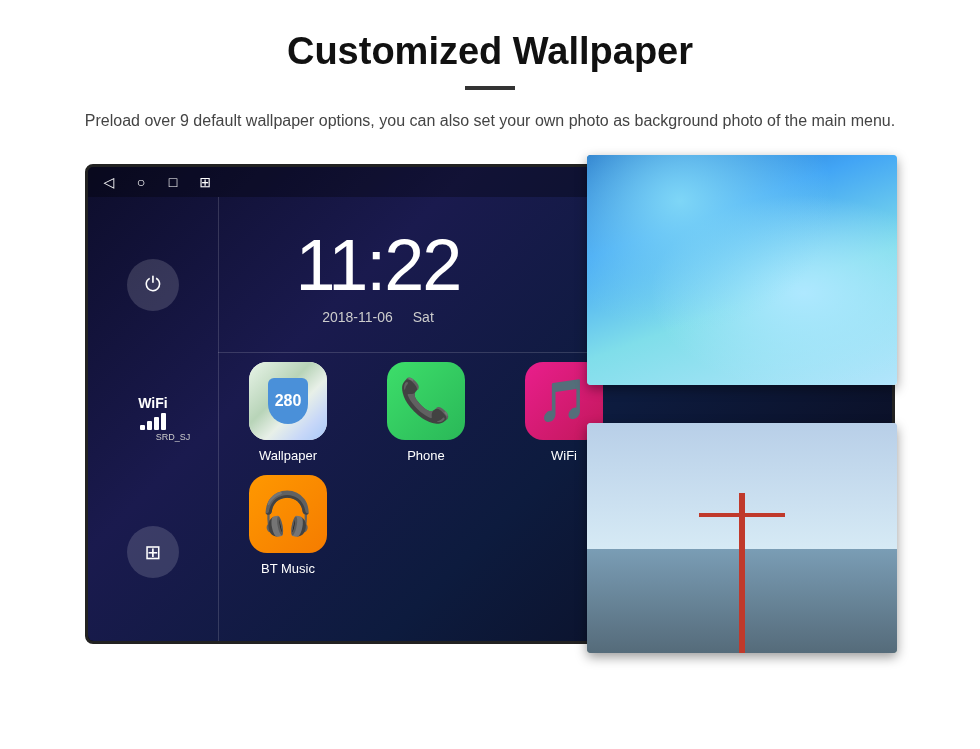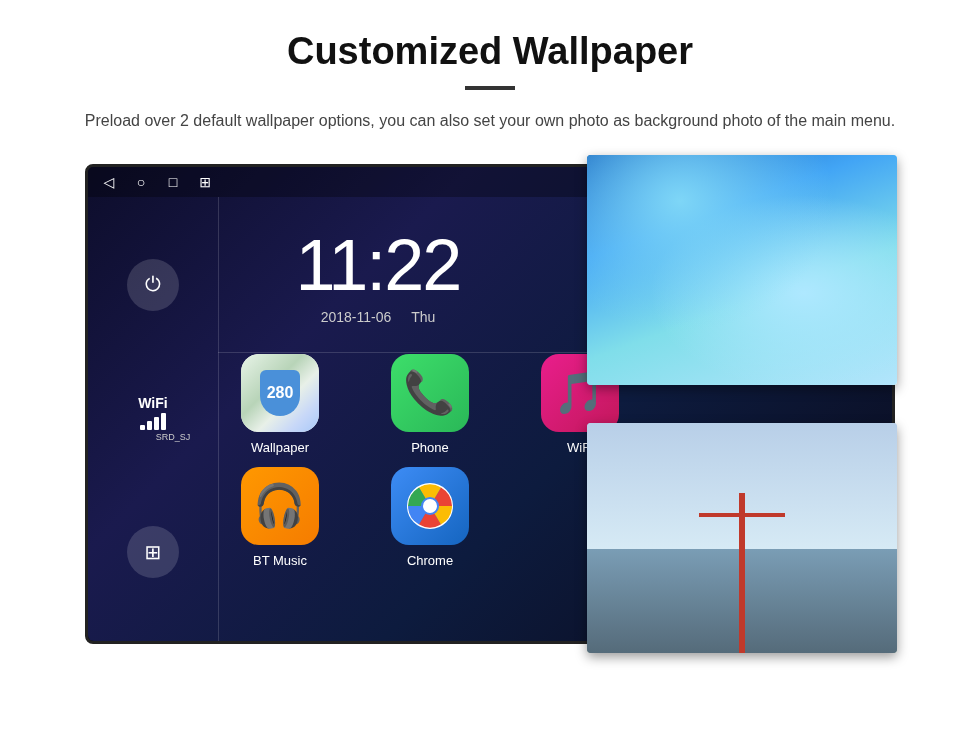--- a/index.html
+++ b/index.html
@@ -290,22 +290,22 @@
       font-size: 24px;
     }
 
     
     .app-grid {
       position: absolute;
       left: 130px;
       top: 185px;
       display: grid;
       grid-template-columns: repeat(3, 120px);
-      gap: 12px 30px;
-      padding: 2px;
+      gap: 12px 18px;
+      padding: 10px;
     }
     .app-item {
       display: flex;
       flex-direction: column;
       align-items: center;
       gap: 8px;
     }
     .app-icon {
       width: 78px;
       height: 78px;
@@ -356,21 +356,21 @@
       right: 10px;
       height: 1px;
       background: rgba(255,255,255,0.15);
     }
   </style>
 </head>
 <body>
 
 <h1 class="page-title">Customized Wallpaper</h1>
 <div class="title-divider"></div>
-<p class="page-desc">Preload over 2 default wallpaper options, you can also set your own photo as background photo of the main menu.</p>
+<p class="page-desc">Preload over 9 default wallpaper options, you can also set your own photo as background photo of the main menu.</p>
 
 <div class="device-frame">
 
   <div class="wallpaper-blue">
     <div class="wallpaper-blue-ice"></div>
   </div>
   <div class="wallpaper-bridge">
     <div class="bridge-sky"></div>
     <div class="bridge-road">
       <div class="bridge-tower"></div>
@@ -413,21 +413,21 @@
       </div>
       <div class="sidebar-btn">
         <span class="icon-sym">⊞</span>
       </div>
     </div>
 
     <div class="clock-area">
       <div class="clock-time">11:22</div>
       <div class="clock-date">
         <span>2018-11-06</span>
-        <span>Thu</span>
+        <span>Sat</span>
       </div>
     </div>
 
     <div class="media-area">
       <div class="media-icon">
         <div class="signal-circle">
           <div class="signal-dot"></div>
         </div>
       </div>
       <div class="media-controls">
@@ -461,37 +461,20 @@
         <span class="app-label">WiFi</span>
       </div>
 
       <div class="app-item">
         <div class="app-icon bt-icon">
           <span style="font-size:42px;">🎧</span>
         </div>
         <span class="app-label">BT Music</span>
       </div>
 
-      <div class="app-item">
-        <div class="app-icon chrome-icon">
-          <svg width="50" height="50" viewBox="0 0 50 50">
-            <circle cx="25" cy="25" r="22" fill="none" stroke="#fff" stroke-width="2"></circle>
-            <circle cx="25" cy="25" r="10" fill="#4285f4"></circle>
-            <path d="M25 25 L47 25 A22 22 0 0 0 36 6.4 Z" fill="#ea4335"></path>
-            <path d="M25 25 L36 6.4 A22 22 0 0 0 14 6.4 Z" fill="#fbbc04"></path>
-            <path d="M25 25 L14 6.4 A22 22 0 0 0 3 25 Z" fill="#34a853"></path>
-            <path d="M25 25 L3 25 A22 22 0 0 0 14 43.6 Z" fill="#4285f4"></path>
-            <path d="M25 25 L14 43.6 A22 22 0 0 0 36 43.6 Z" fill="#ea4335"></path>
-            <path d="M25 25 L36 43.6 A22 22 0 0 0 47 25 Z" fill="#fbbc04"></path>
-            <circle cx="25" cy="25" r="9" fill="#4285f4"></circle>
-            <circle cx="25" cy="25" r="7" fill="#fff"></circle>
-          </svg>
-        </div>
-        <span class="app-label">Chrome</span>
-      </div>
 
 
     </div>
 
     <div style="position:absolute;bottom:12px;right:10px;color:#fff;font-size:13px;z-index:5;">CarSetting</div>
 
   </div>
 </div>
 
 </body></html>

